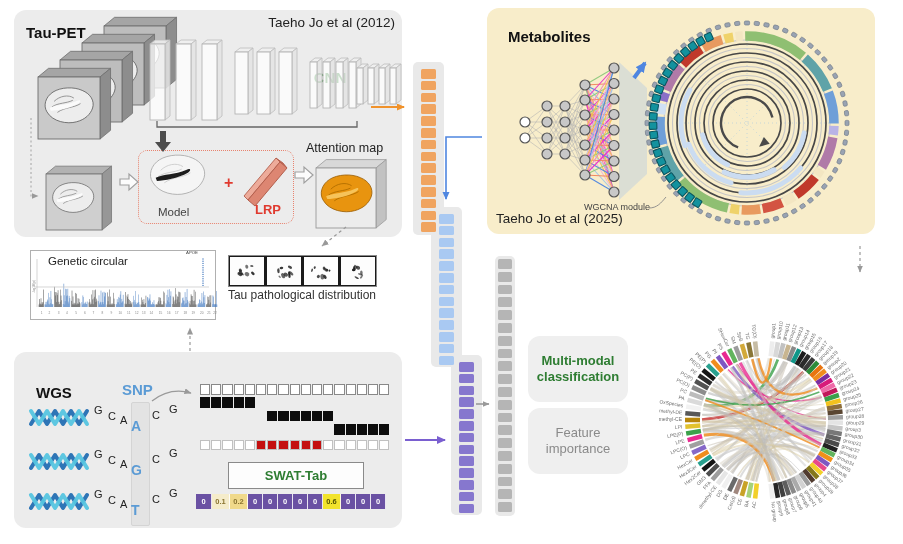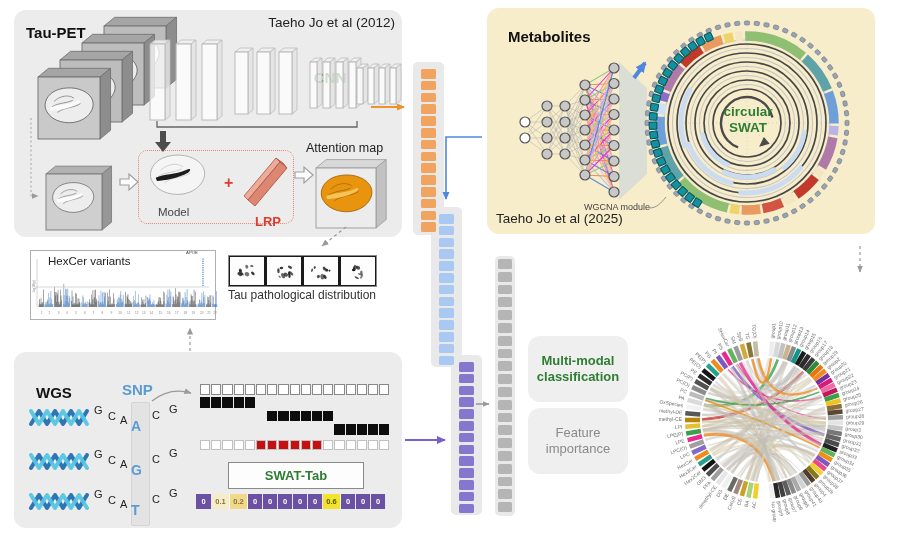--- a/index.html
+++ b/index.html
@@ -220,21 +220,21 @@
         <path d="M14,40 C28,33 44,36 64,27 C70,24 72,28 66,32 C50,41 28,45 16,45 Z" fill="#1c1c1c" stroke="none"></path>
       </g>
     </svg>
   <div class="abs" style="left:158px;top:206px;font-size:11.5px;color:#444;">Model</div>
   <div class="abs t-bold red" style="left:224px;top:174px;font-size:16px;">+</div>
   <svg id="lrpBar" style="left:238px;top:150px" width="54" height="64">
       <polygon points="10,50 42,12 38,8 6,46" fill="#edab9a" stroke="#b35f4d" stroke-width="0.9"></polygon>
       <polygon points="42,12 49,18 45,13 38,8" fill="#c46a55" stroke="#b35f4d" stroke-width="0.9"></polygon>
       <polygon points="10,50 42,12 49,18 17,56" fill="#dd8672" stroke="#b35f4d" stroke-width="1"></polygon>
     </svg>
-  <div class="abs t-bold red" style="left:255px;top:202px;font-size:13px;margin-top:12px;">LRP</div>
+  <div class="abs t-bold red" style="left:255px;top:202px;font-size:13px;">LRP</div>
 
   <div class="abs" style="left:306px;top:141px;font-size:12.5px;color:#222;">Attention map</div>
   <svg id="attCube" style="left:314px;top:154px" width="84" height="74">
       <polygon points="2 14 12.200000000000001 5.6 72.2 5.6 62 14" fill="#d8d8d8" stroke="#9a9a9a" stroke-width="0.8"></polygon>
       <polygon points="62 14 72.2 5.6 72.2 65.6 62 74" fill="#c2c2c2" stroke="#9a9a9a" stroke-width="0.8"></polygon>
       <rect x="2" y="14" width="60" height="60" fill="#ececec" stroke="#9a9a9a" stroke-width="0.9"></rect>
       <g transform="translate(4,19) scale(0.58)">
         <path d="M9,47 C2,36 6,20 20,11 C34,2 58,1 73,8 C88,14 96,27 92,40 C88,52 78,61 63,65 C46,70 19,65 9,47 Z" fill="#e8940f" stroke="#9a5c00" stroke-width="1.4"></path>
         <path d="M22,28 C32,18 48,15 58,22" fill="none" stroke="#b36f00" stroke-width="1.6"></path>
         <path d="M28,48 C42,38 58,40 70,32" fill="none" stroke="#b36f00" stroke-width="1.6"></path>
@@ -588,21 +588,21 @@
       <circle cx="172" cy="21.199999999999996" r="0.7" fill="#4178be"></circle>
       <circle cx="172" cy="23.399999999999995" r="0.7" fill="#4178be"></circle>
       <circle cx="172" cy="25.599999999999994" r="0.7" fill="#4178be"></circle>
       <circle cx="172" cy="27.799999999999994" r="0.7" fill="#4178be"></circle>
       <circle cx="172" cy="29.999999999999993" r="0.7" fill="#4178be"></circle>
       <circle cx="172" cy="32.199999999999996" r="0.7" fill="#4178be"></circle>
       <circle cx="172" cy="34.4" r="0.7" fill="#4178be"></circle>
       <line x1="6" y1="8" x2="6" y2="56" stroke="#bbb" stroke-width="0.6"></line>
       <text x="4" y="42" font-size="3.2" fill="#888" transform="rotate(-90 4 42)" font-family="Liberation Sans,sans-serif">-log10(p)</text>
     </svg>
-  <div class="abs" style="left:48px;top:255px;font-size:11.5px;color:#222;">HexCer variants</div>
+  <div class="abs" style="left:48px;top:255px;font-size:11.5px;color:#222;">Genetic circular</div>
   <div class="abs tiny" style="left:186px;top:250px;">APOE</div>
 
   <div class="taucells" id="tauCells" style="left:228px;top:255px;">
       <div class="taucell">
         <svg width="34" height="28" style="left:0;top:0">
           <ellipse cx="10.367883164247013" cy="13.637227475984968" rx="2.137860841071233" ry="1.5262206903658806" transform="rotate(76.56990265008062 10.367883164247013 13.637227475984968)" fill="#1c1c1c" opacity="0.7652089189738036"></ellipse>
           <ellipse cx="22.829127451758442" cy="16.40437835775679" rx="2.1370204843580725" ry="1.3304548469372093" transform="rotate(43.20382229285315 22.829127451758442 16.40437835775679)" fill="#1c1c1c" opacity="0.8874082688242197"></ellipse>
           <ellipse cx="10.558775990501008" cy="16.65677823294181" rx="2.29936289167963" ry="0.925139760132879" transform="rotate(16.066311593167484 10.558775990501008 16.65677823294181)" fill="#1c1c1c" opacity="0.6604425447061658"></ellipse>
           <ellipse cx="12.32936545529682" cy="16.684982912215297" rx="2.081519980495796" ry="0.8784740262199193" transform="rotate(53.73737631132826 12.32936545529682 16.684982912215297)" fill="#1c1c1c" opacity="0.7806155001744628"></ellipse>
           <ellipse cx="9.835408006305055" cy="17.024053917058705" rx="2.5718465878162533" ry="1.776326316129416" transform="rotate(28.58497755602002 9.835408006305055 17.024053917058705)" fill="#1c1c1c" opacity="0.7992430068552494"></ellipse>
@@ -1032,24 +1032,20 @@
       <rect x="34.84195108232813" y="65.1348738899688" width="7.2" height="7.6" rx="1" fill="#13929e" stroke="#0b5560" stroke-width="1.1" transform="rotate(302.1818181818182 38.44195108232813 68.9348738899688)"></rect>
       <rect x="40.14371514215505" y="57.56317011570998" width="7.2" height="7.6" rx="1" fill="#13929e" stroke="#0b5560" stroke-width="1.1" transform="rotate(307.8181818181818 43.743715142155054 61.36317011570998)"></rect>
       <rect x="46.1634978120637" y="50.54878369933195" width="7.2" height="7.6" rx="1" fill="#13929e" stroke="#0b5560" stroke-width="1.1" transform="rotate(313.4545454545455 49.763497812063704 54.348783699331946)"></rect>
       <rect x="52.84309100914322" y="44.159540010699715" width="7.2" height="7.6" rx="1" fill="#13929e" stroke="#0b5560" stroke-width="1.1" transform="rotate(319.0909090909091 56.443091009143224 47.95954001069971)"></rect>
       <rect x="60.11790663512761" y="38.45721962342466" width="7.2" height="7.6" rx="1" fill="#13929e" stroke="#0b5560" stroke-width="1.1" transform="rotate(324.72727272727275 63.71790663512761 42.25721962342466)"></rect>
       <rect x="67.91760110880517" y="33.496960929719094" width="7.2" height="7.6" rx="1" fill="#13929e" stroke="#0b5560" stroke-width="1.1" transform="rotate(330.3636363636364 71.51760110880517 37.29696092971909)"></rect>
       <rect x="76.1667555508748" y="29.32672698159551" width="7.2" height="7.6" rx="1" fill="#13929e" stroke="#0b5560" stroke-width="1.1" transform="rotate(336 79.76675555087479 33.12672698159551)"></rect>
       <path d="M109.11,143.43 A26,26 0 1 1 143.43,113.59" fill="none" stroke="#4a4a4a" stroke-width="2.4"></path>
       <polygon points="130.11621119313617 142.77388117921268 140.66919986791538 139.7932050763827 134.8841113807365 132.8988050883119" fill="#4a4a4a"></polygon>
     </svg>
-  <div class="abs t-bold green" style="left:700px;top:104px;width:96px;text-align:center;font-size:13.5px;line-height:1.15;">
-    <div>circular</div>
-    <div>SWAT</div>
-  </div>
   <div class="abs" style="left:584px;top:202px;font-size:9px;color:#444;">WGCNA module</div>
 
   <svg id="chordSvg" style="left:628px;top:268px" width="272" height="272">
       <path d="M194.4,172.7 Q135.7,155.4 74.8,162.0" fill="none" stroke="#bcbcbc" stroke-width="1.41" opacity="0.5"></path>
       <path d="M193.3,175.7 Q139.2,148.5 108.0,96.7" fill="none" stroke="#d9cba2" stroke-width="1.50" opacity="0.5"></path>
       <path d="M175.3,104.1 Q133.5,146.7 74.0,151.6" fill="none" stroke="#c62828" stroke-width="2.88" opacity="0.8"></path>
       <path d="M149.8,91.5 Q130.9,143.7 75.9,137.0" fill="none" stroke="#3ba04a" stroke-width="2.74" opacity="0.8"></path>
       <path d="M197.7,157.6 Q141.9,159.4 127.9,213.5" fill="none" stroke="#d9cba2" stroke-width="1.53" opacity="0.5"></path>
       <path d="M196.7,139.6 Q141.3,157.3 123.6,212.7" fill="none" stroke="#c6beb0" stroke-width="2.38" opacity="0.5"></path>
       <path d="M175.5,104.2 Q134.6,150.5 84.2,186.1" fill="none" stroke="#c6beb0" stroke-width="1.44" opacity="0.5"></path>

